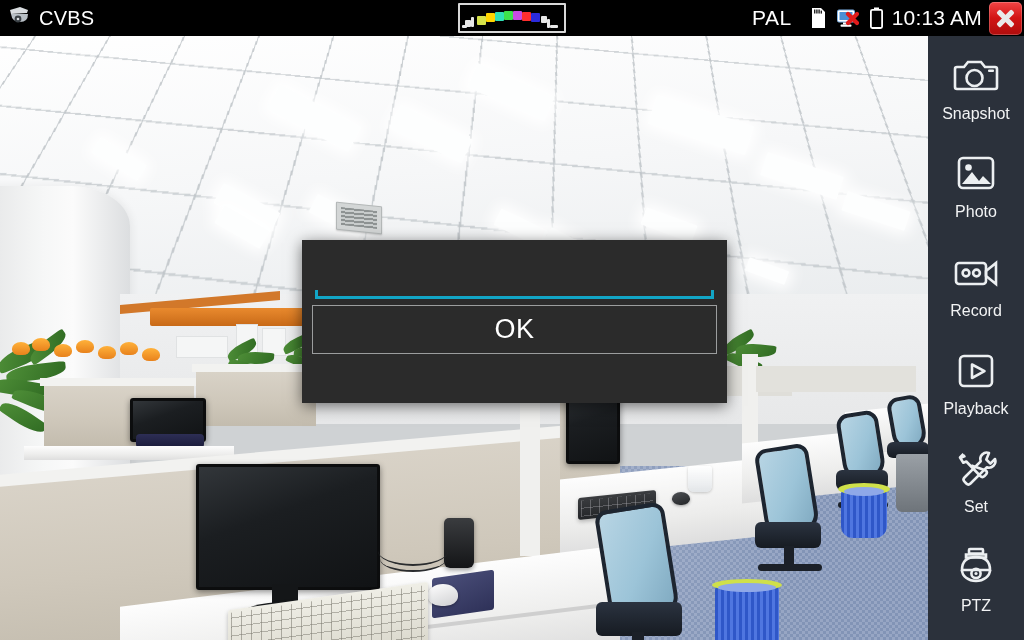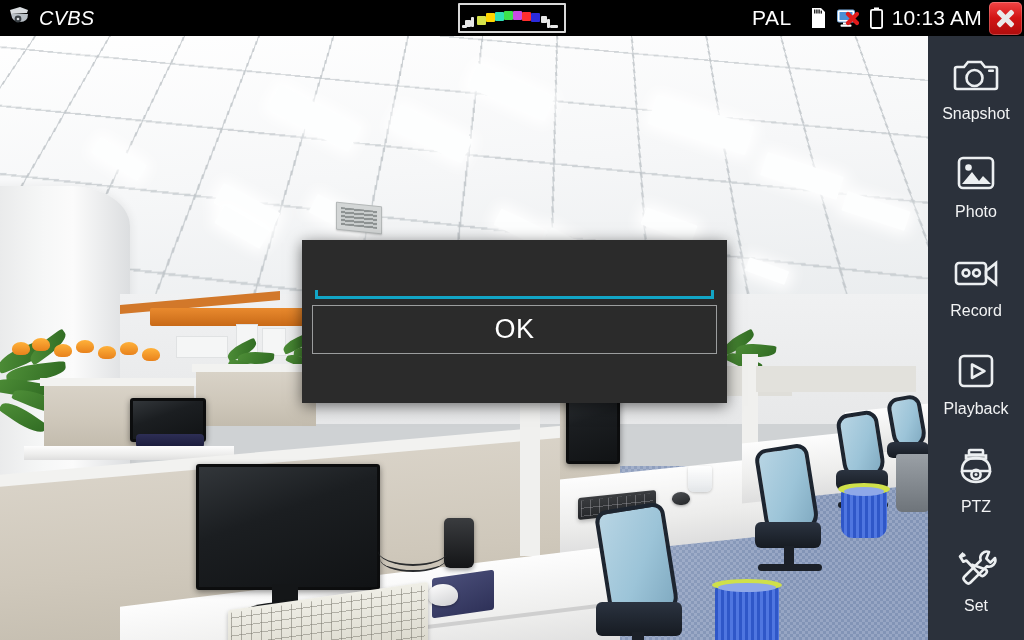--- a/index.html
+++ b/index.html
@@ -13,21 +13,21 @@
   
   #app{ position:absolute; inset:0; width:1024px; height:640px; background:#000; }
 
   
   #titlebar{
     position:absolute; left:0; top:0; width:1024px; height:36px;
     background:#000; z-index:50;
   }
   .tb-left{ position:absolute; left:6px; top:0; height:36px; display:flex; align-items:center; gap:7px; }
   .cam-icon{ width:26px; height:26px; position:relative; display:block; }
-  .tb-title{ color:#fff; font-size:20px; letter-spacing:.2px; line-height:1;font-style:italic; }
+  .tb-title{ color:#fff; font-size:20px; letter-spacing:.2px; line-height:1; }
 
   
   .logo-box{
     position:absolute; left:458px; top:3px; width:108px; height:30px;
     border:2px solid #d8d8d8; background:#000; border-radius:1px;
   }
   .logo-inner{ position:absolute; inset:0; }
   .lb{ position:absolute; border-radius:1px; }
 
   
@@ -467,41 +467,41 @@
         <svg width="48" height="48" viewBox="0 0 48 48" fill="none" stroke="#eceff1" stroke-width="2.6">
           <rect x="8" y="9" width="32" height="30" rx="4"></rect>
           <path d="M20 17.5 L32.5 24.2 L20 31 Z" stroke-linejoin="round"></path>
         </svg>
       </span>
       <span class="side-lbl">Playback</span>
     </div>
 
     <div class="side-item">
       <span class="side-ico">
+        <svg width="48" height="48" viewBox="0 0 48 48" fill="none" stroke="#eceff1" stroke-width="2.6" stroke-linejoin="round">
+          <path d="M37 8 a6.5 6.5 0 0 0 -8.3 8.3 L12.5 32.5 a3 3 0 0 0 0 4.2 l1.8 1.8 a3 3 0 0 0 4.2 0 L34.7 22.3 A6.5 6.5 0 0 0 43 14 l-4.6 4.6 -4.1 -4.1 z"></path>
+          <path d="M11.5 9 L8 12.5 l3.3 5.2 3 -1.2 14 14.5 a3 3 0 0 0 4.2 0 l1.4 -1.4 a3 3 0 0 0 0 -4.2 L19.4 20.5"></path>
+          <path d="M8.4 13 l5 -2.2"></path>
+        </svg>
+      </span>
+      <span class="side-lbl">Set</span>
+    </div>
+
+    <div class="side-item">
+      <span class="side-ico">
         <svg width="48" height="48" viewBox="0 0 48 48" fill="none" stroke="#eceff1" stroke-width="2.6">
           <rect x="17" y="5" width="14" height="4.5" rx="1"></rect>
           <path d="M14 10.5 h20 v3 H14 z"></path>
           <path d="M10 26 q0-13 14-13 t14 13 z"></path>
           <path d="M10 26 a14 11 0 0 0 28 0"></path>
           <circle cx="24" cy="29.5" r="4.6"></circle>
           <circle cx="24" cy="29.5" r="1.6" fill="#eceff1" stroke="none"></circle>
         </svg>
       </span>
       <span class="side-lbl">PTZ</span>
-    </div>
-
-    <div class="side-item">
-      <span class="side-ico">
-        <svg width="48" height="48" viewBox="0 0 48 48" fill="none" stroke="#eceff1" stroke-width="2.6" stroke-linejoin="round">
-          <path d="M37 8 a6.5 6.5 0 0 0 -8.3 8.3 L12.5 32.5 a3 3 0 0 0 0 4.2 l1.8 1.8 a3 3 0 0 0 4.2 0 L34.7 22.3 A6.5 6.5 0 0 0 43 14 l-4.6 4.6 -4.1 -4.1 z"></path>
-          <path d="M11.5 9 L8 12.5 l3.3 5.2 3 -1.2 14 14.5 a3 3 0 0 0 4.2 0 l1.4 -1.4 a3 3 0 0 0 0 -4.2 L19.4 20.5"></path>
-          <path d="M8.4 13 l5 -2.2"></path>
-        </svg>
-      </span>
-      <span class="side-lbl">Set</span>
     </div>
   </div>
 
   <div id="dialog">
     <div class="dlg-field">
       <span class="dlg-underline"></span>
     </div>
     <button class="dlg-ok">OK</button>
   </div>
 

